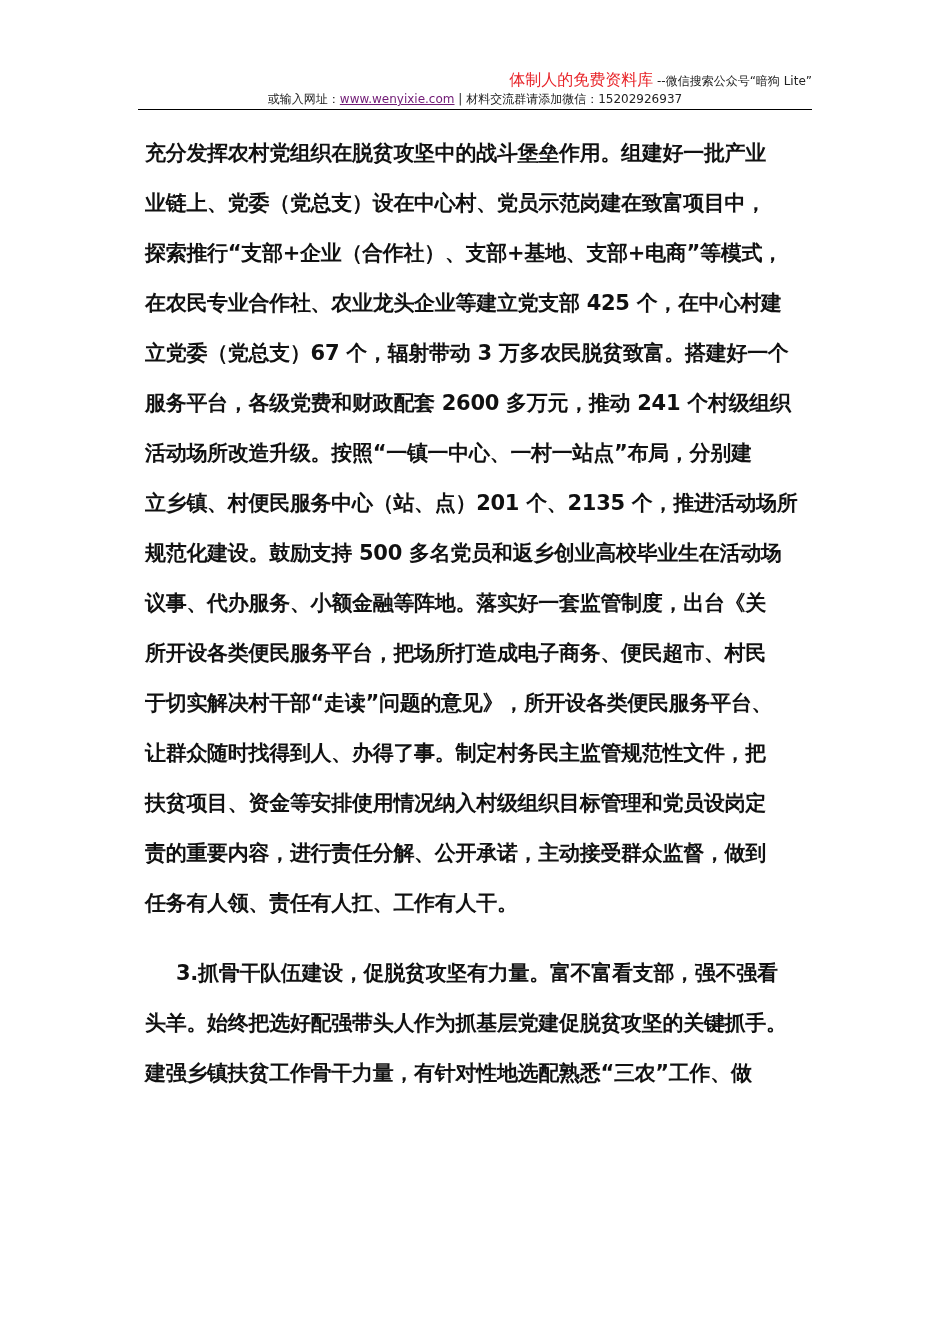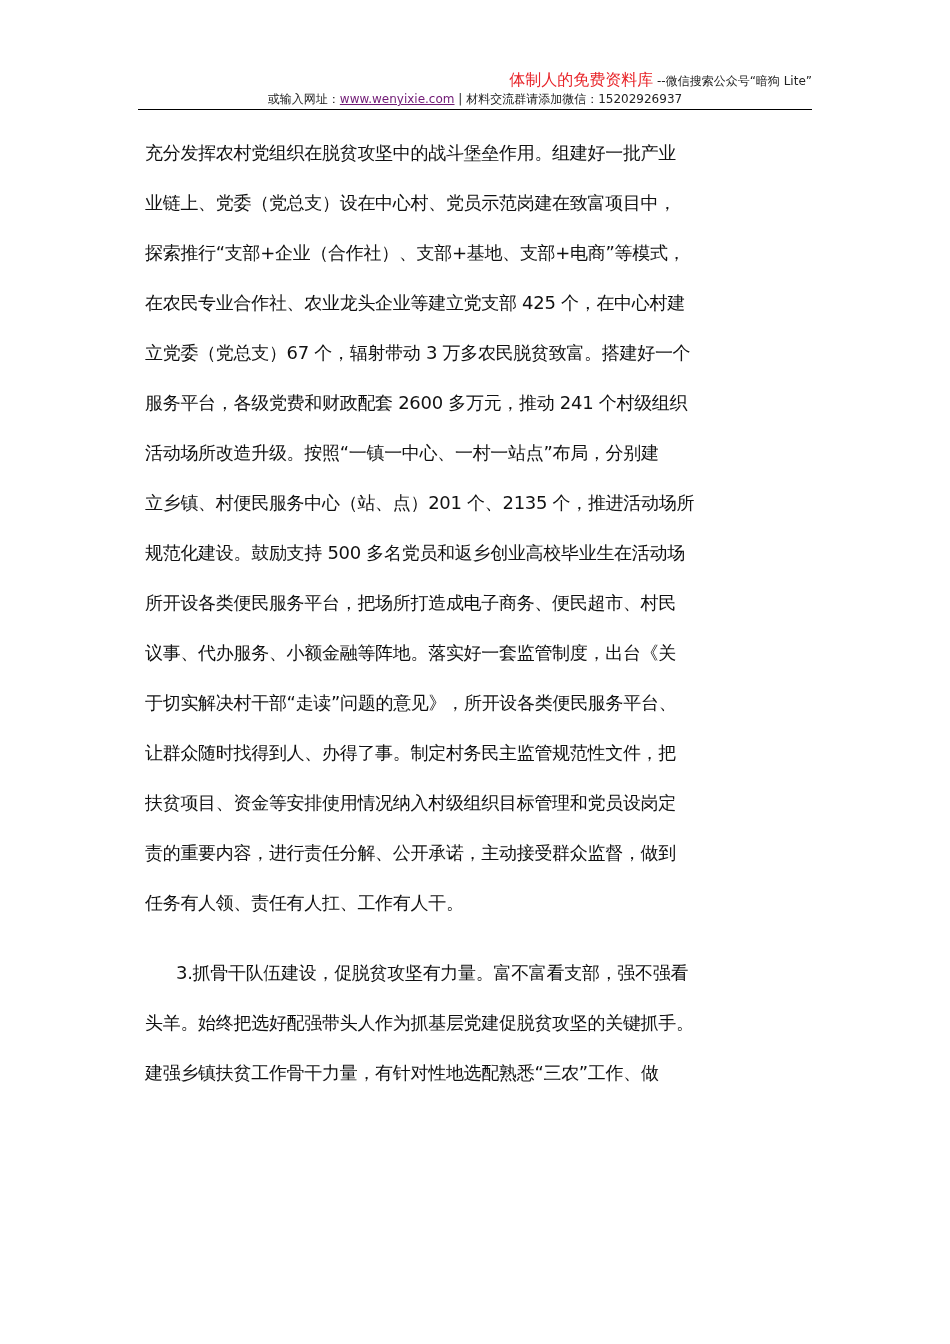--- a/index.html
+++ b/index.html
@@ -54,25 +54,26 @@
     height: 0;
     border-top: 1.5px solid #000000;
   }
   .body-text {
     position: absolute;
     left: 145px;
     top: 128px;
     width: 680px;
   }
   .text-line {
-    font-size: 18px;
+    font-size: 21px;
     line-height: 50px;
     height: 50px;
     white-space: nowrap;
     letter-spacing: -0.3px;
+    font-weight: bold;
   }
   .para-gap {
     height: 20px;
   }
   .indent {
     padding-left: 31px;
   }
 </style>
 </head>
 <body>
@@ -91,22 +92,22 @@
   <div>
     <div class="text-line">充分发挥农村党组织在脱贫攻坚中的战斗堡垒作用。组建好一批产业</div>
     <div class="text-line">业链上、党委（党总支）设在中心村、党员示范岗建在致富项目中，</div>
     <div class="text-line">探索推行“支部+企业（合作社）、支部+基地、支部+电商”等模式，</div>
     <div class="text-line">在农民专业合作社、农业龙头企业等建立党支部 425 个，在中心村建</div>
     <div class="text-line">立党委（党总支）67 个，辐射带动 3 万多农民脱贫致富。搭建好一个</div>
     <div class="text-line">服务平台，各级党费和财政配套 2600 多万元，推动 241 个村级组织</div>
     <div class="text-line">活动场所改造升级。按照“一镇一中心、一村一站点”布局，分别建</div>
     <div class="text-line">立乡镇、村便民服务中心（站、点）201 个、2135 个，推进活动场所</div>
     <div class="text-line">规范化建设。鼓励支持 500 多名党员和返乡创业高校毕业生在活动场</div>
+    <div class="text-line">议事、代办服务、小额金融等阵地。落实好一套监管制度，出台《关</div>
     <div class="text-line">所开设各类便民服务平台，把场所打造成电子商务、便民超市、村民</div>
-    <div class="text-line">议事、代办服务、小额金融等阵地。落实好一套监管制度，出台《关</div>
     <div class="text-line">于切实解决村干部“走读”问题的意见》，所开设各类便民服务平台、</div>
     <div class="text-line">让群众随时找得到人、办得了事。制定村务民主监管规范性文件，把</div>
     <div class="text-line">扶贫项目、资金等安排使用情况纳入村级组织目标管理和党员设岗定</div>
     <div class="text-line">责的重要内容，进行责任分解、公开承诺，主动接受群众监督，做到</div>
     <div class="text-line">任务有人领、责任有人扛、工作有人干。</div>
   </div>
   <div class="para-gap"></div>
   <div>
     <div class="text-line indent">3.抓骨干队伍建设，促脱贫攻坚有力量。富不富看支部，强不强看</div>
     <div class="text-line">头羊。始终把选好配强带头人作为抓基层党建促脱贫攻坚的关键抓手。</div>

